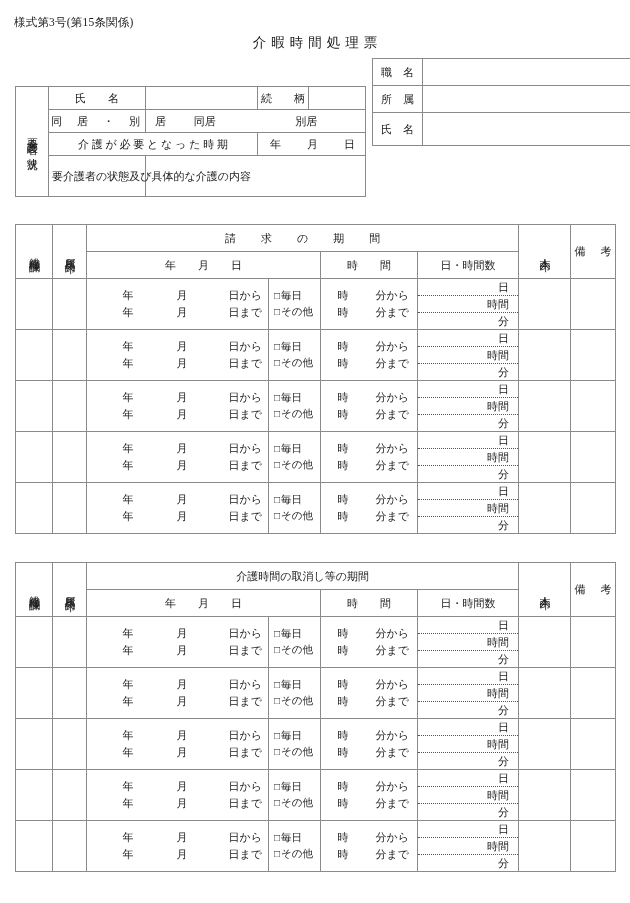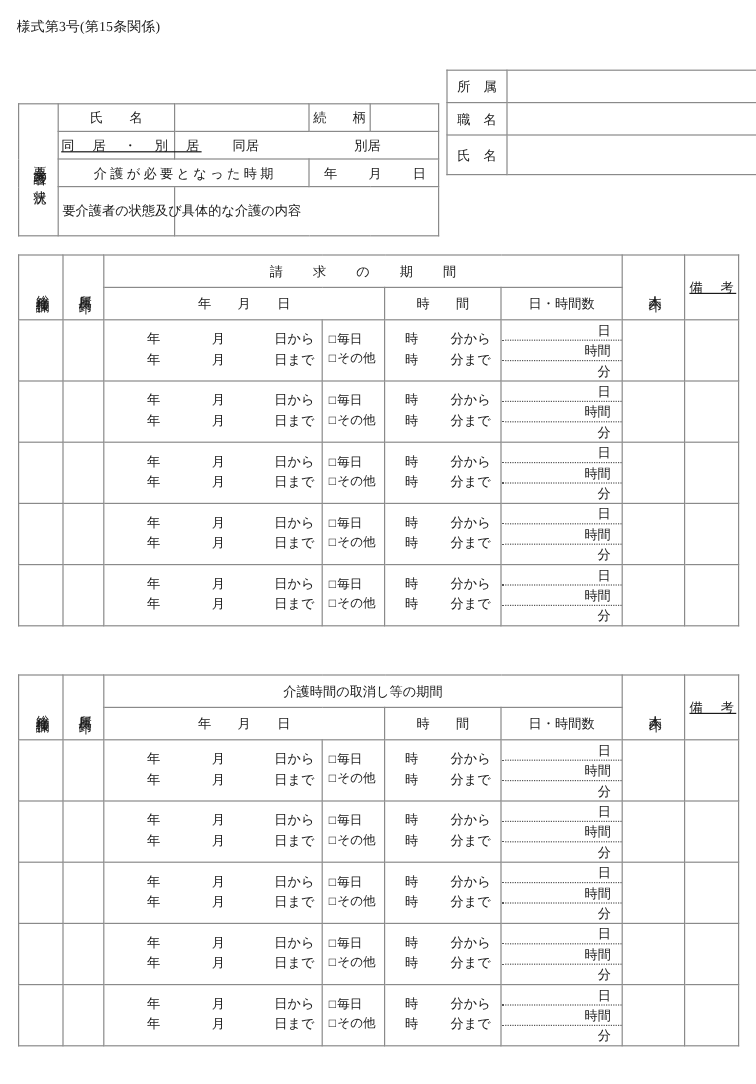--- a/index.html
+++ b/index.html
@@ -73,21 +73,21 @@
   }
 
   .ctr { text-align: center; }
   .spread {
     display: flex;
     justify-content: space-around;
     align-items: center;
     padding: 0 8px;
   }
   .sp-wide { letter-spacing: 7px; text-indent: 7px; }
-  .sp-small{ letter-spacing: 2px; text-indent: 2px; text-decoration: underline; }
+  .sp-small{ letter-spacing: 2px; text-indent: 2px; }
 
   
   #upper-block {
     position: absolute;
     left: 15px;
     top: 58px;
     width: 600px;
     height: 148px;
   }
   #status-table {
@@ -148,21 +148,21 @@
     font-size: 10.5px;
     padding: 1px 2px;
   }
 
   
   .rec-table {
     position: absolute;
     left: 15px;
     width: 600px;
   }
-  #table-claim  { top: 212px; }
+  #table-claim  { top: 224px; }
   #table-cancel { top: 562px; }
 
   .rec-table col.c-soumu  { width: 37px; }
   .rec-table col.c-insh   { width: 34px; }
   .rec-table col.c-ymd    { width: 182px; }
   .rec-table col.c-chk    { width: 52px; }
   .rec-table col.c-time   { width: 97px; }
   .rec-table col.c-count  { width: 101px; }
   .rec-table col.c-seal   { width: 52px; }
   .rec-table col.c-note   { width: 45px; }
@@ -234,20 +234,21 @@
     white-space: nowrap;
   }
   .count-cell.mid  { border-top: 1px dotted #555; border-bottom: 1px dotted #555; }
 </style>
 </head>
 <body>
 
 <div class="page">
 
   <div class="form-no">様式第3号(第15条関係)</div>
+  <div class="doc-title">介暇時間処理票</div>
 
   <div id="upper-block">
 
     <table id="status-table">
       <colgroup>
         <col style="width:33px">
         <col style="width:97px">
         <col style="width:112px">
         <col style="width:51px">
         <col style="width:57px">
@@ -295,25 +296,25 @@
       </tbody>
     </table>
 
     <table id="person-table">
       <colgroup>
         <col style="width:50px">
         <col style="width:208px">
       </colgroup>
       <tbody>
         <tr>
-          <td class="lbl-c">所　属</td>
+          <td class="lbl-c">職　名</td>
           <td></td>
         </tr>
         <tr>
-          <td class="lbl-c">職　名</td>
+          <td class="lbl-c">所　属</td>
           <td></td>
         </tr>
         <tr>
           <td class="lbl-c" style="height:32px">氏　名</td>
           <td></td>
         </tr>
       </tbody>
     </table>
   </div>
 

